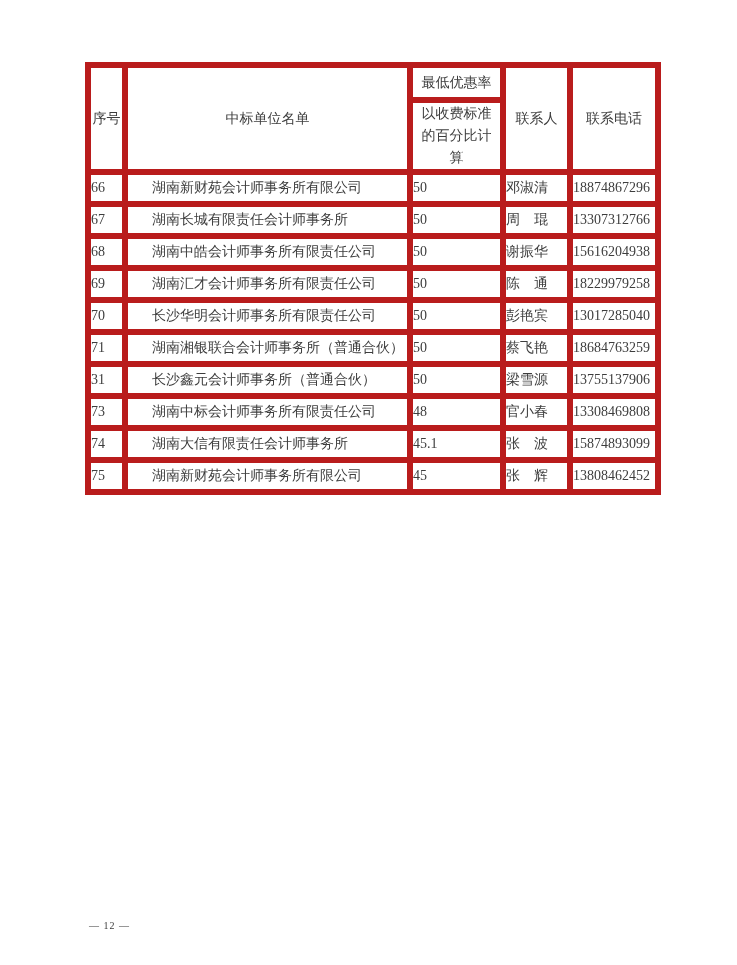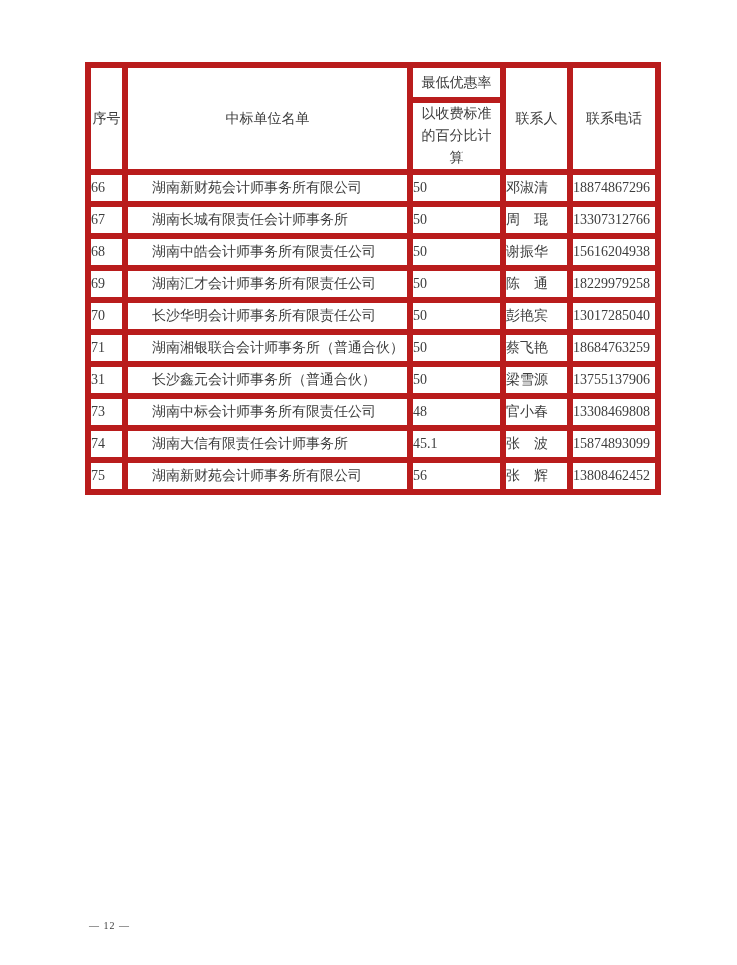--- a/index.html
+++ b/index.html
@@ -140,21 +140,21 @@
       <tr>
         <td>74</td>
         <td class="company-cell">湖南大信有限责任会计师事务所</td>
         <td>45.1</td>
         <td>张　波</td>
         <td class="phone-cell">15874893099</td>
       </tr>
       <tr>
         <td>75</td>
         <td class="company-cell">湖南新财苑会计师事务所有限公司</td>
-        <td>56</td>
+        <td>45</td>
         <td>张　辉</td>
         <td class="phone-cell">13808462452</td>
       </tr>
     </tbody>
   </table>
 
   <div class="page-number">— 12 —</div>
 
 </div>
 

